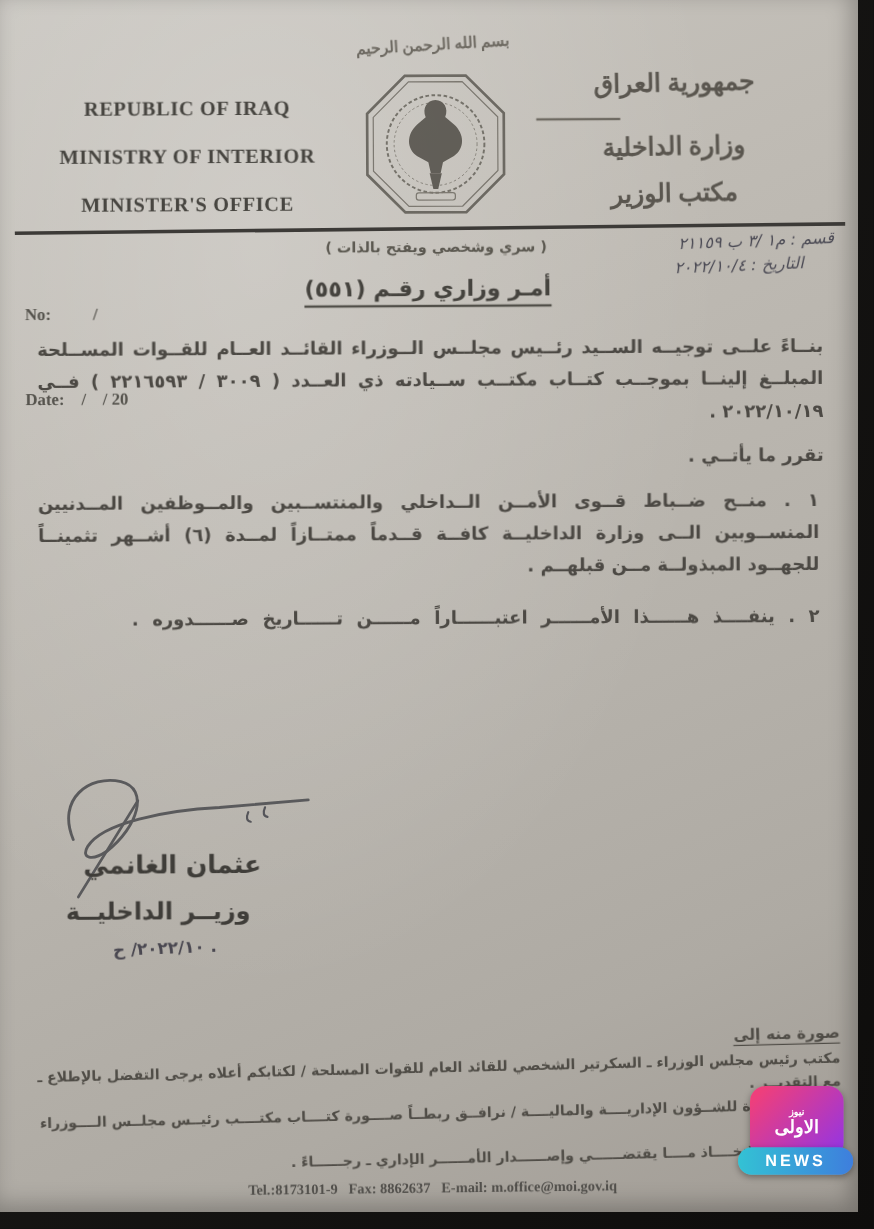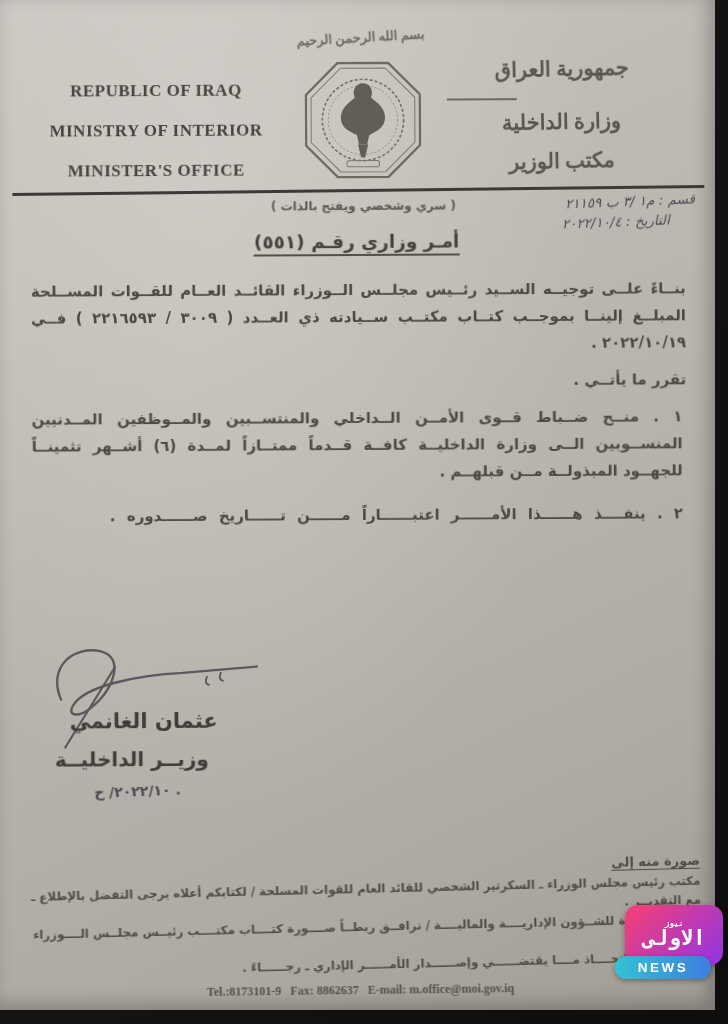--- a/index.html
+++ b/index.html
@@ -79,26 +79,26 @@
     border-bottom:1.5px solid #4f4c46; margin-bottom:3px; }
   .copy-line { font-size:11.8px; font-weight:bold; line-height:1.6; text-align:right; }
   .copy-line.indent { padding-right:70px; letter-spacing:0.5px; }
 
   .contact { position:absolute; bottom:12px; left:0; width:716px; text-align:center;
     font-size:12px; font-weight:bold; color:#514f4b; white-space:pre;
     transform:rotate(-0.4deg); filter:blur(0.4px); }
 
   
   .news-logo { position:absolute; left:615px; top:905px; width:105px; }
-  .news-square { width:98px; height:60px; margin-left:10px; border-radius:13px;
+  .news-square { width:78px; height:60px; margin-left:10px; border-radius:13px;
     display:flex; flex-direction:column; align-items:center; justify-content:center;
-    color:#fff; direction:rtl; font-family:Liberation Mono, monospace;
+    color:#fff; direction:rtl; font-family:Liberation Sans, sans-serif;
     box-shadow:0 2px 6px rgba(0,0,0,0.35); }
   .news-ar-small { font-size:8px; font-weight:bold; line-height:1; margin-bottom:1px; }
-  .news-ar-main { font-size:21px; font-weight:bold; line-height:1; }
+  .news-ar-main { font-size:15px; font-weight:bold; line-height:1; }
   .news-banner { width:96px; height:23px; margin-top:-9px; border-radius:12px;
     display:flex; align-items:center; justify-content:center;
     color:#fff; font-family:Liberation Sans, sans-serif; font-weight:bold;
     font-size:13.5px; letter-spacing:2.5px;
     box-shadow:0 2px 5px rgba(0,0,0,0.35); }
 </style>
 </head>
 <body>
 
 <div class="photo">
@@ -125,20 +125,24 @@
 
       <div class="lh-ar">
         <div class="line">جمهورية العراق</div>
         <div class="dash"></div>
         <div class="line">وزارة الداخلية</div>
         <div class="line">مكتب الوزير</div>
       </div>
 
       <div class="header-rule"></div>
 
+      <div class="ref-block">
+        <div>No:          /</div>
+        <div>Date:    /    / 20</div>
+      </div>
 
       <div class="classification">( سري وشخصي ويفتح بالذات )</div>
 
       <div class="handwritten">
         <div class="l1">قسم : م١ /٣ ب ٢١١٥٩</div>
         <div class="l2">التاريخ : ٢٠٢٢/١٠/٤</div>
       </div>
 
       <div class="order-title">
         <span>أمـر وزاري رقـم (٥٥١)</span>

